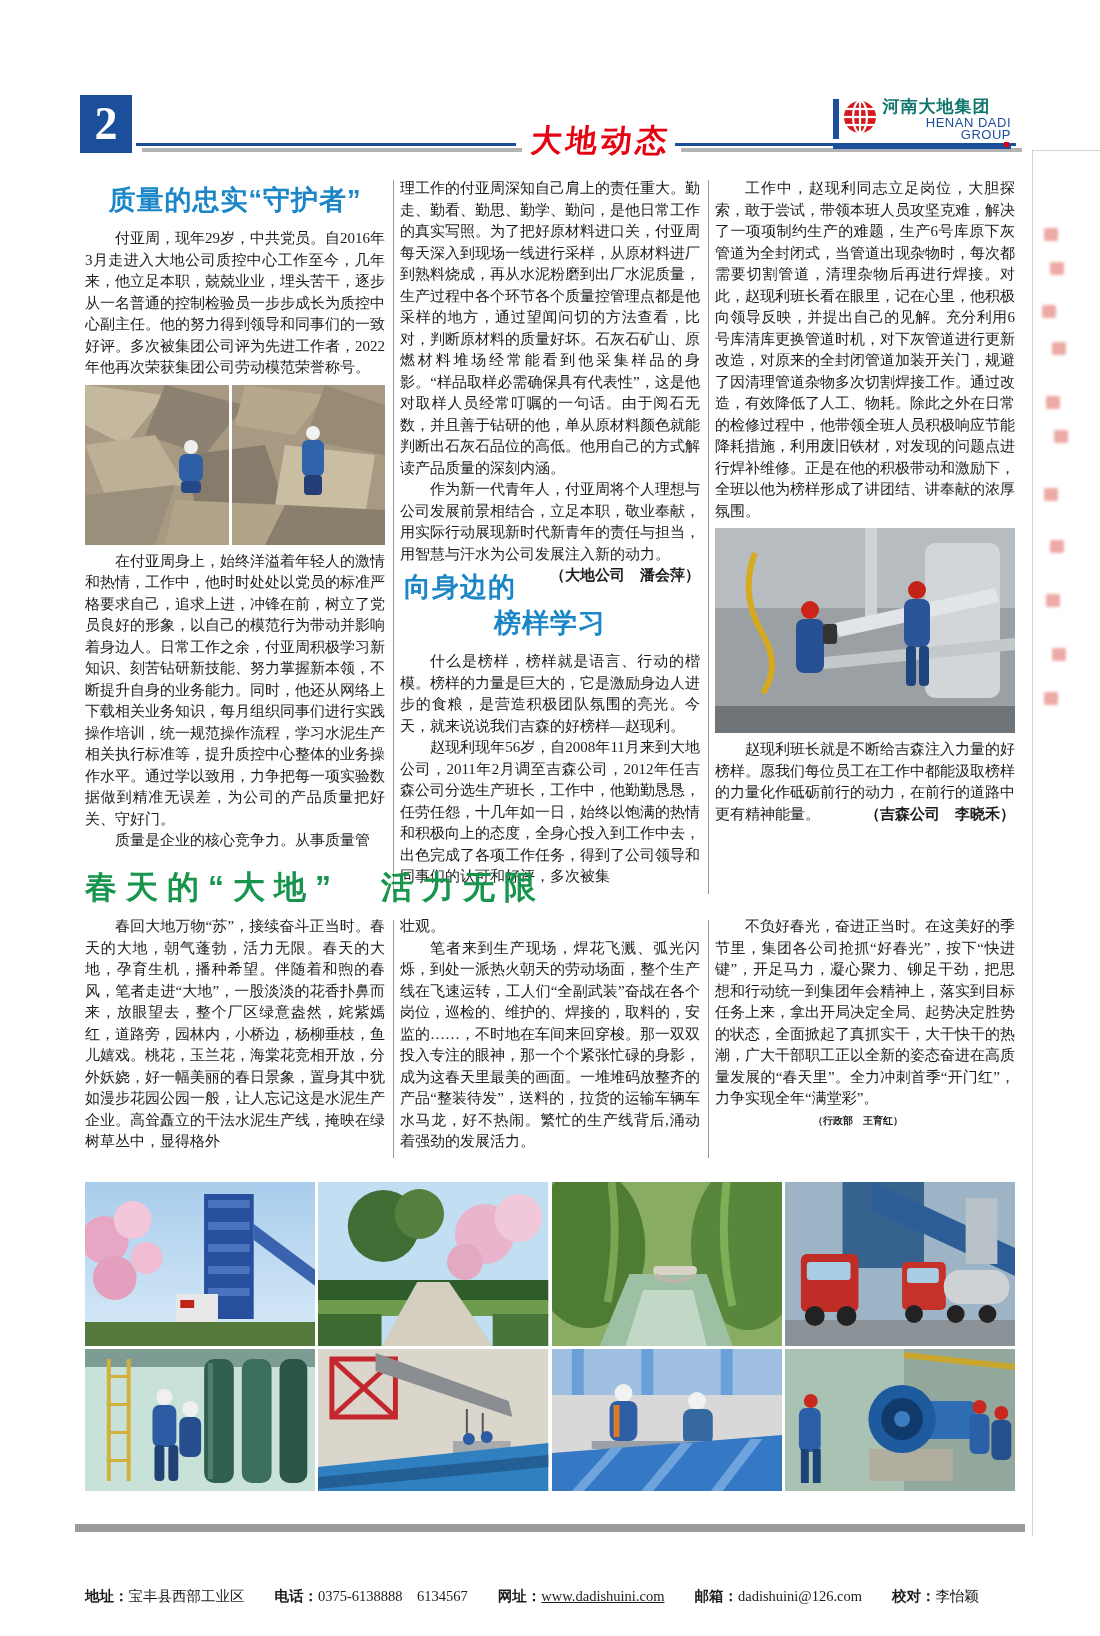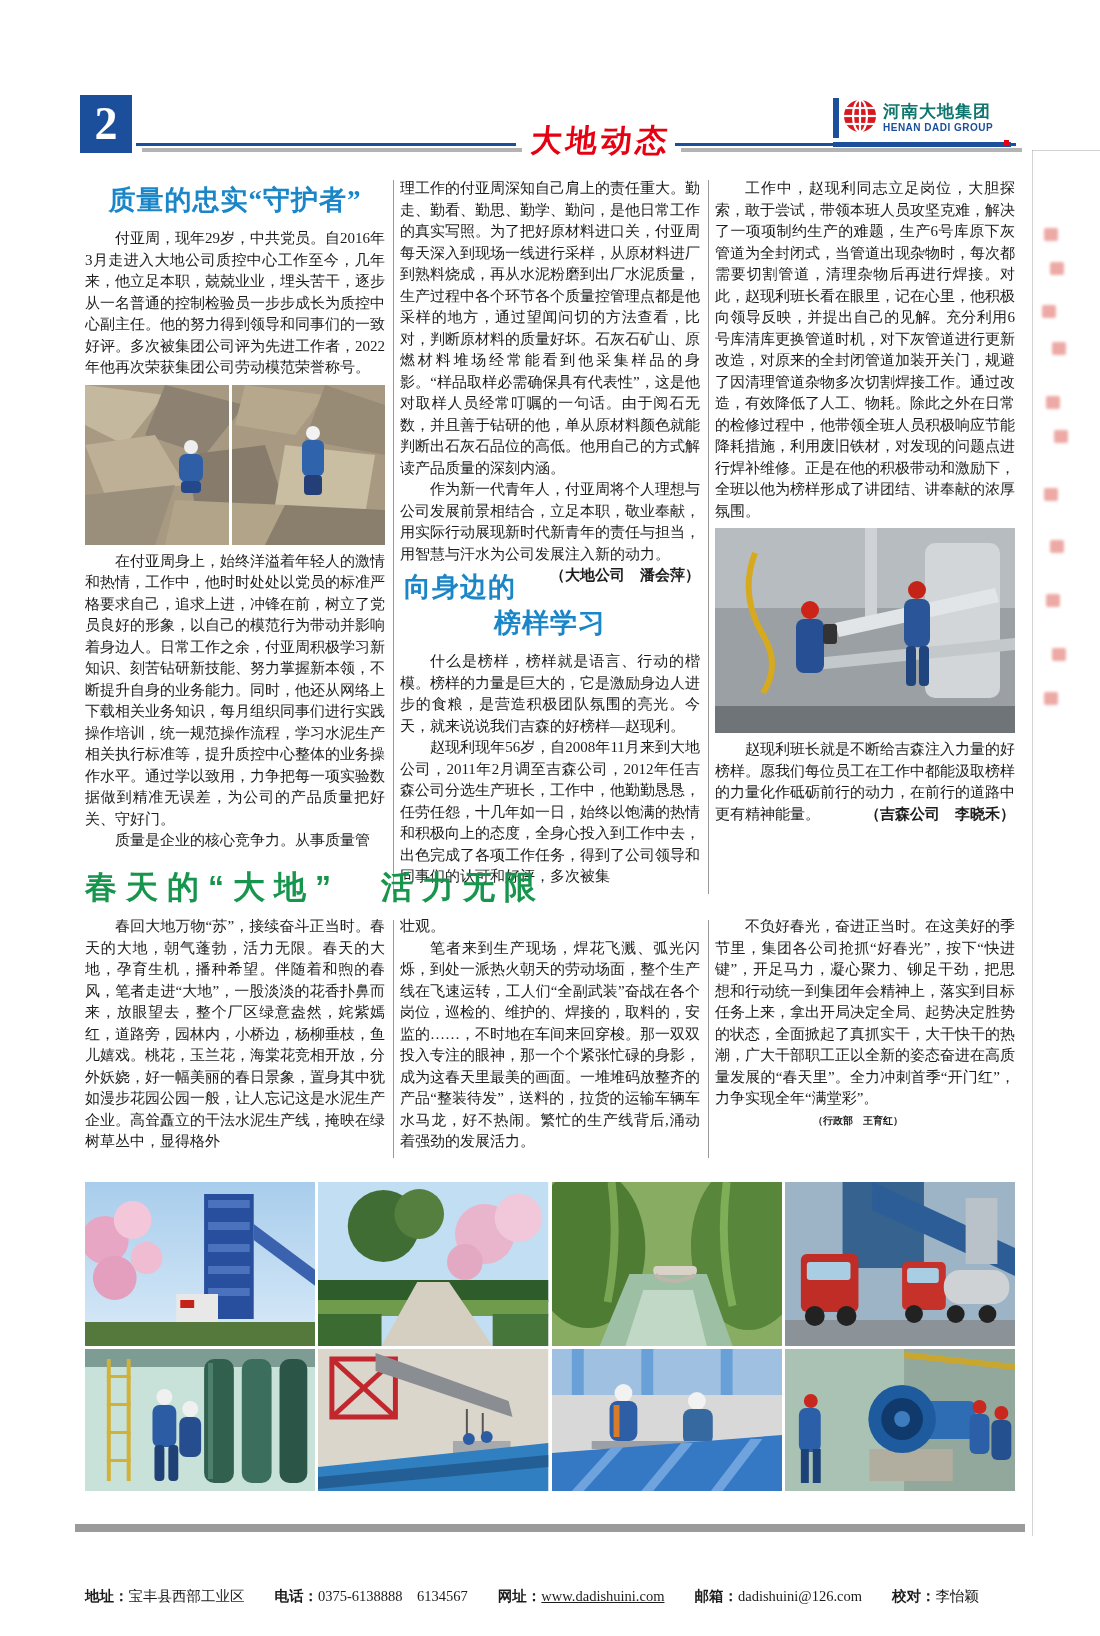--- a/index.html
+++ b/index.html
@@ -16,36 +16,36 @@
   .rule-r{left:675px;top:143px;width:341px;}
   .rule-r-s{left:681px;top:148px;width:341px;}
   .section-title{position:absolute;left:506px;top:120px;width:190px;text-align:center;color:#e60012;
                  font-family:"Liberation Sans","DejaVu Sans",sans-serif;font-weight:bold;font-size:31px;
                  letter-spacing:4px;transform:skewX(-6deg);}
   .logo{position:absolute;left:833px;top:97px;width:178px;}
   .logo-row{display:flex;align-items:center;}
   .logo-bar-v{width:6px;height:40px;background:#1b4e9b;margin-right:2px;}
   .logo-text{margin-left:4px;}
   .logo-cn{font-family:"Liberation Sans","DejaVu Sans",sans-serif;font-weight:bold;font-size:17px;color:#0f766e;letter-spacing:1px;line-height:20px;}
-  .logo-en{font-family:"Liberation Sans","DejaVu Sans",sans-serif;font-weight:bold;font-size:10px;color:#1b4e9b;letter-spacing:.5px;line-height:12px;}
+  .logo-en{font-family:"Liberation Sans","DejaVu Sans",sans-serif;font-weight:normal;font-size:13px;color:#1b4e9b;letter-spacing:.5px;line-height:12px;text-align:right;}
   .logo-underbar{position:relative;height:5px;background:#1b4e9b;margin-top:3px;}
   .logo-underbar i{position:absolute;right:2px;top:-2px;width:5px;height:5px;background:#e60012;}
 
   
   .top-cols{position:absolute;left:85px;top:178px;width:930px;height:716px;display:flex;overflow:hidden;}
   .bottom-cols{position:absolute;left:85px;top:916px;width:930px;height:246px;display:flex;overflow:hidden;}
   .col{width:300px;overflow:hidden;}
   .col+.col{margin-left:15px;}
   .vdiv{position:absolute;width:1px;background:#9a9a9a;}
   .vd1{left:393px;top:180px;height:714px;}
   .vd2{left:708px;top:180px;height:714px;}
   .vd3{left:393px;top:920px;height:238px;}
   .vd4{left:708px;top:920px;height:238px;}
 
-  .headline{font-family:Liberation Serif, serif;font-weight:bold;color:#1a86c8;
+  .headline{font-family:Liberation Sans, sans-serif;font-weight:bold;color:#1a86c8;
             font-size:27px;text-align:center;letter-spacing:1px;margin:4px 0 10px 0;}
   .headline-green{position:absolute;left:85px;top:866px;width:930px;text-align:left;color:#17954d;
             font-family:"Liberation Sans","DejaVu Sans",sans-serif;font-weight:bold;font-size:32px;letter-spacing:9px;}
   p.body{font-size:15px;line-height:21.5px;text-align:justify;margin:0 0 0 0;}
   p.indent{text-indent:2em;}
   .byline-float{float:right;font-weight:bold;}
   .byline-line{text-align:center;font-weight:bold;font-size:10px;padding-right:14px;margin-top:4px;}
 
   .photo{display:block;margin:6px 0;overflow:hidden;}
   .photo svg{display:block;}

